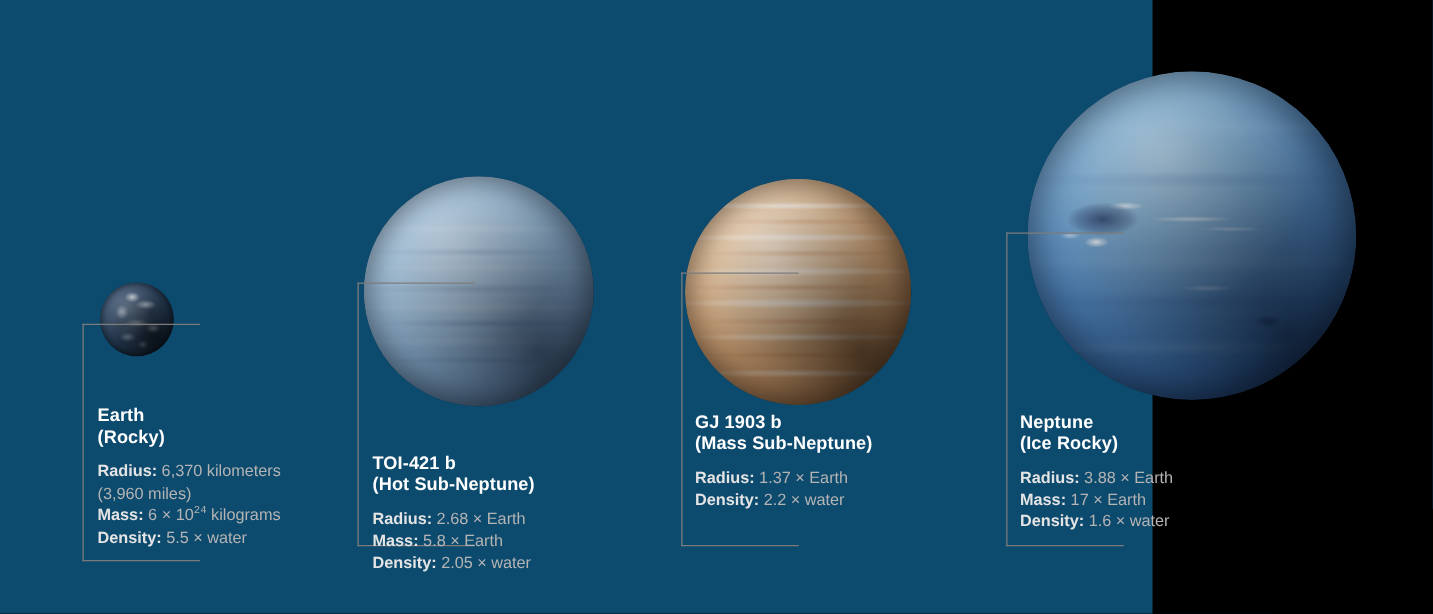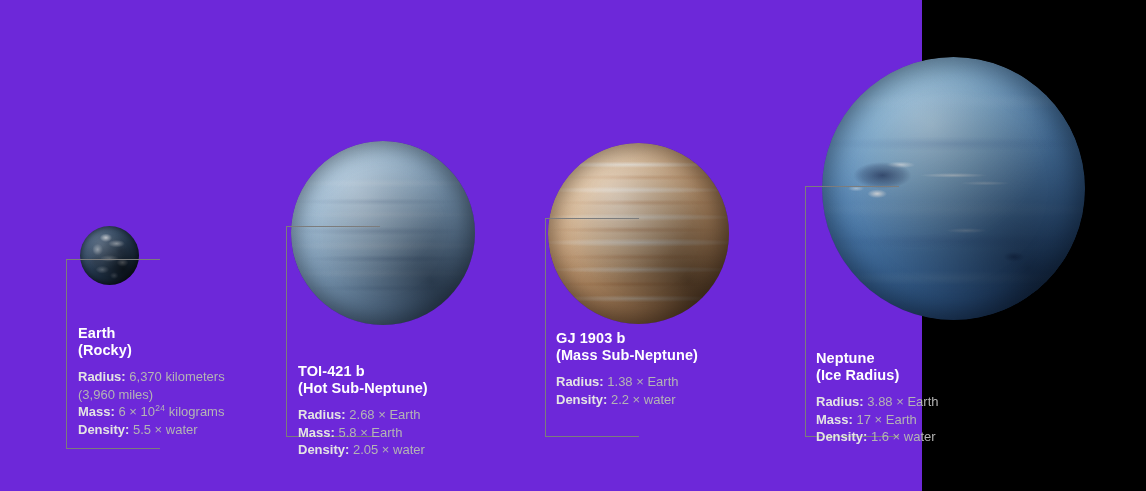--- a/index.html
+++ b/index.html
@@ -16,21 +16,21 @@
     position: relative;
     font-family: "Liberation Sans", sans-serif;
     -webkit-font-smoothing: antialiased;
   }
 
   #stage {
     position: absolute;
     left: 0; top: 0;
     width: 922px;
     height: 491px;
-    background: #6d28d9;
+    background: #0c4a6e;
   }
 
   
   .planet-wrap {
     position: absolute;
     border-radius: 50%;
     overflow: hidden;
   }
 
   .planet-body {
@@ -272,40 +272,40 @@
   </div>
 
   <div class="bracket" style="left:545px; top:218px; width:94px; height:219px;"></div>
 
   <div class="label-block" style="left:556px; top:330px;">
     <div class="label-title">GJ 1903 b</div>
     <div class="label-title">(Mass Sub-Neptune)</div>
     <div class="label-stats">
       <div class="stat-row">
         <span class="stat-key">Radius:</span>
-        <span>1.38 × Earth</span>
+        <span>1.37 × Earth</span>
       </div>
       <div class="stat-row">
         <span class="stat-key">Density:</span>
         <span>2.2 × water</span>
       </div>
     </div>
   </div>
 
   <div class="planet-wrap" id="planet-neptune">
     <div class="planet-body"></div>
     <div class="planet-shade"></div>
     <div class="planet-edge"></div>
   </div>
 
   <div class="bracket" style="left:805px; top:186px; width:94px; height:251px;"></div>
 
-  <div class="label-block" style="left:816px; top:330px;margin-top:20px;">
+  <div class="label-block" style="left:816px; top:330px;">
     <div class="label-title">Neptune</div>
-    <div class="label-title">(Ice Radius)</div>
+    <div class="label-title">(Ice Rocky)</div>
     <div class="label-stats">
       <div class="stat-row">
         <span class="stat-key">Radius:</span>
         <span>3.88 × Earth</span>
       </div>
       <div class="stat-row">
         <span class="stat-key">Mass:</span>
         <span>17 × Earth</span>
       </div>
       <div class="stat-row">

